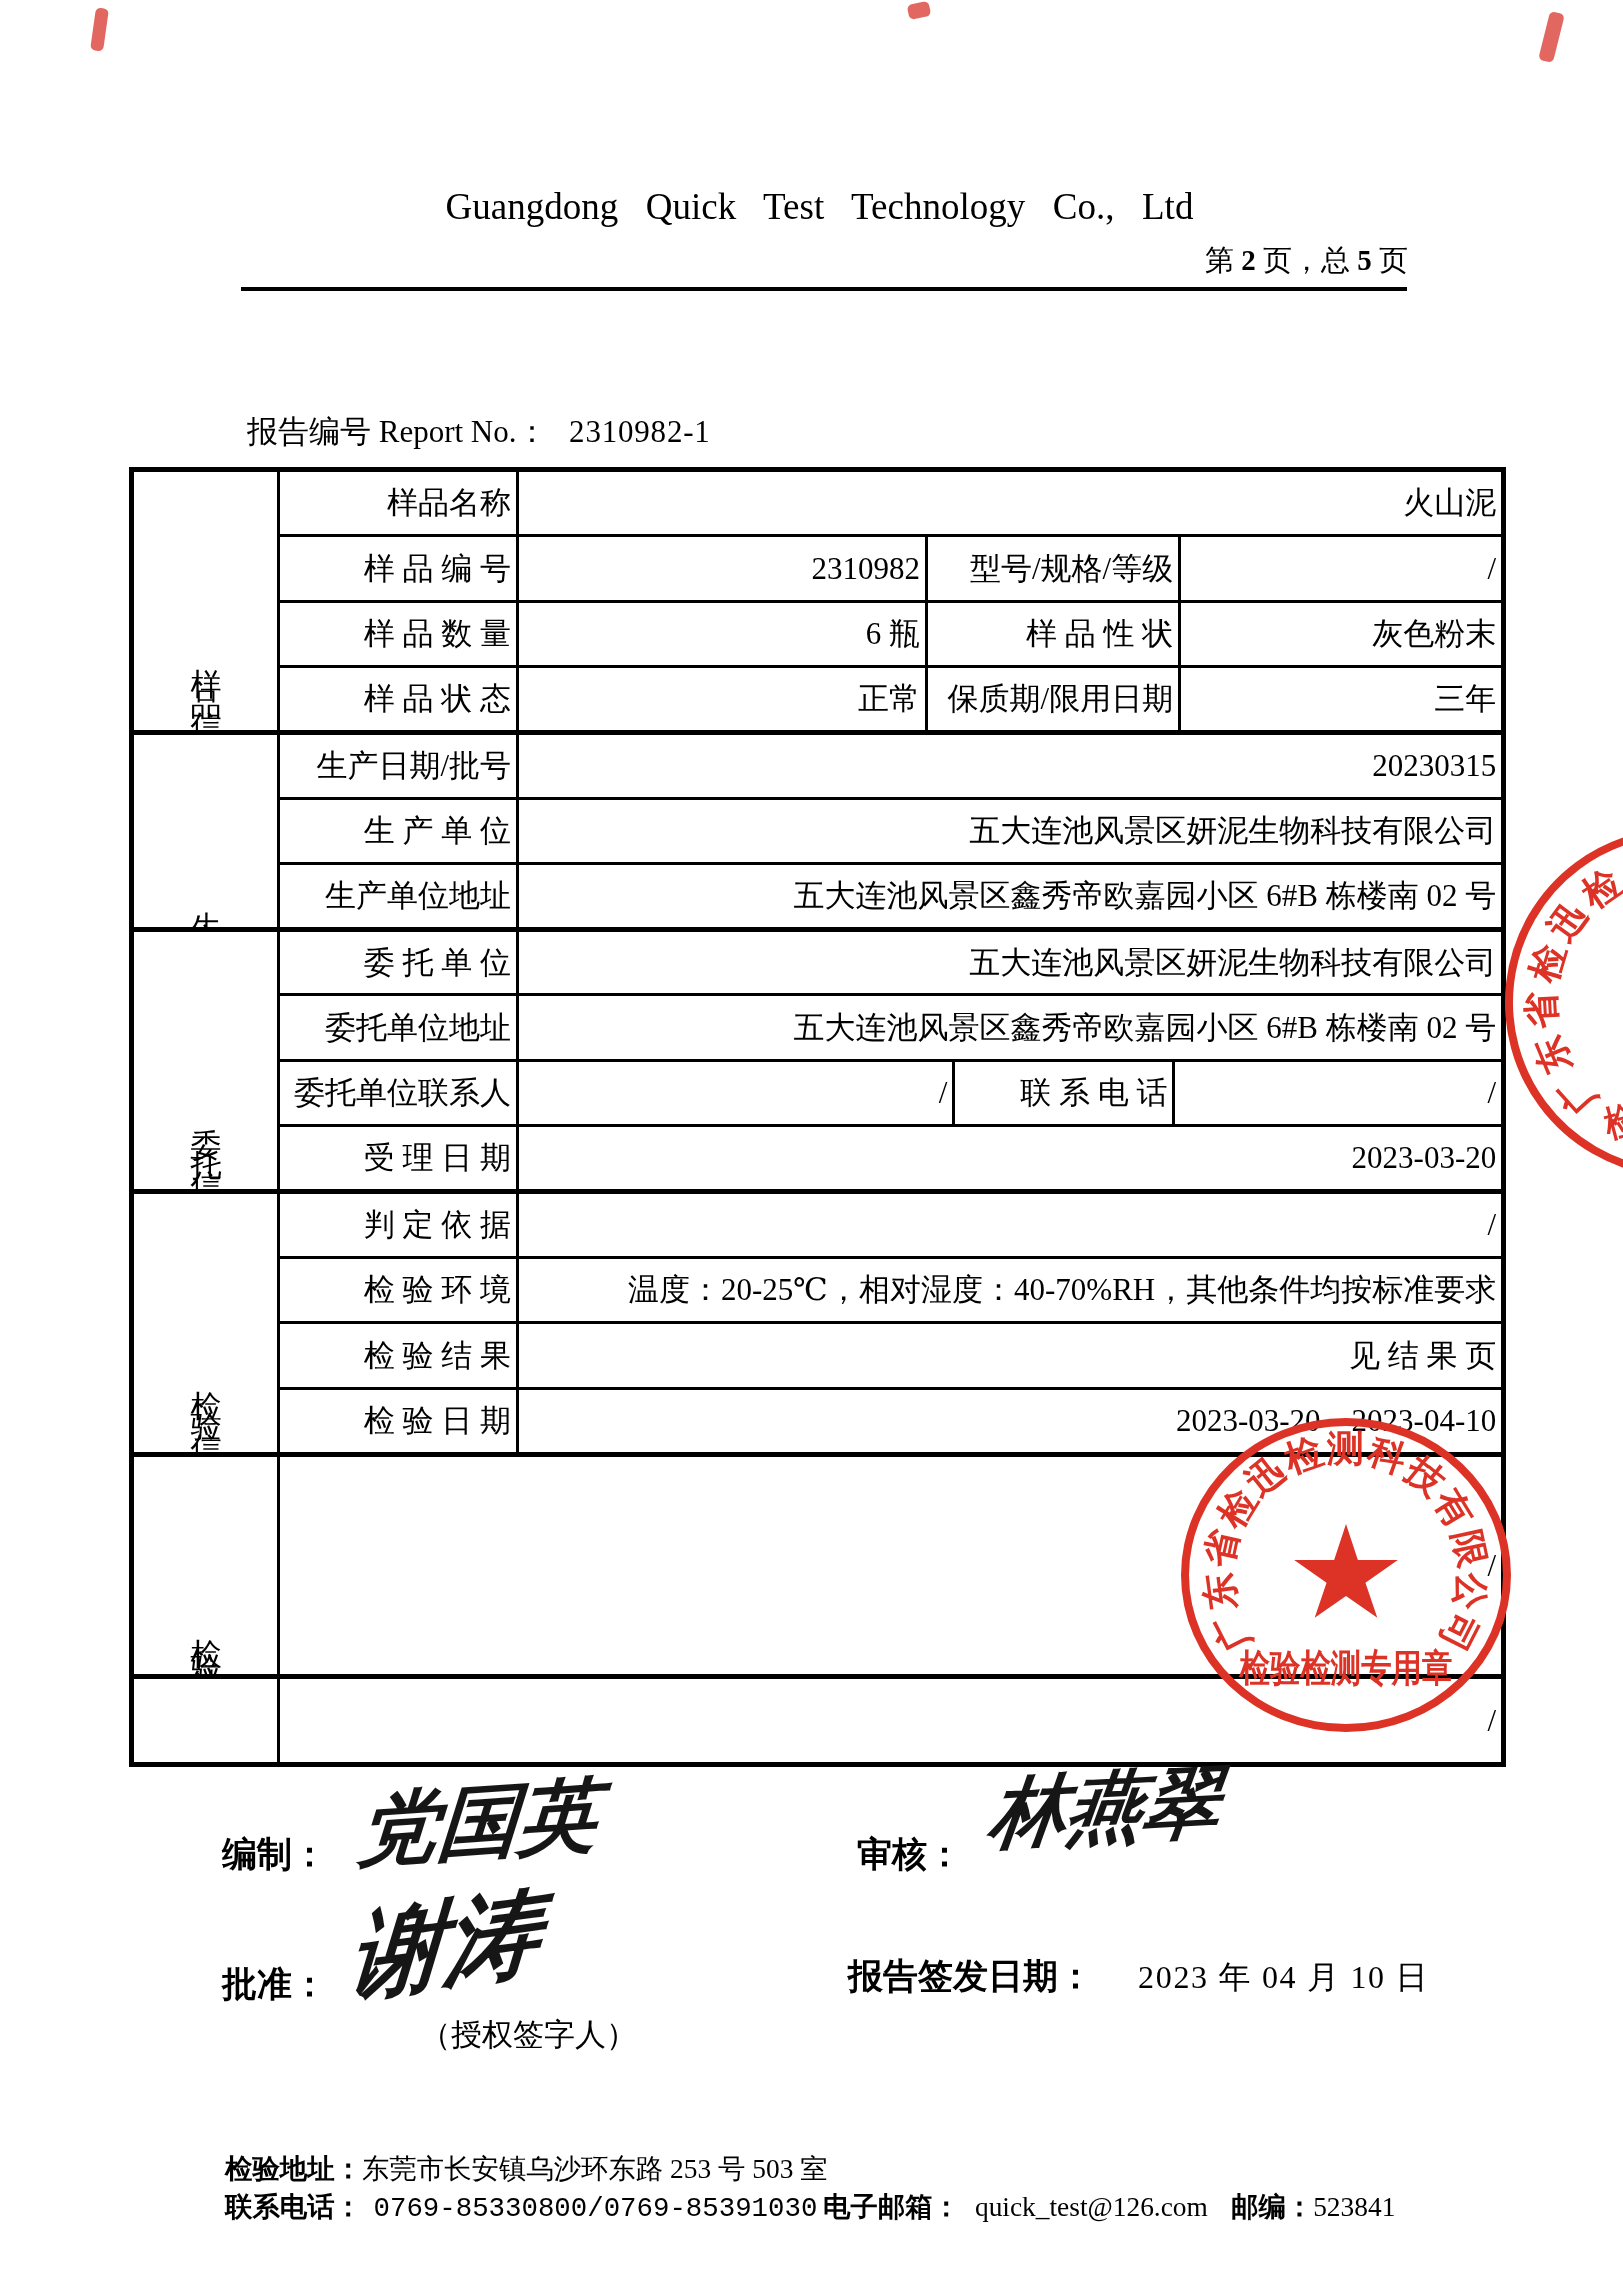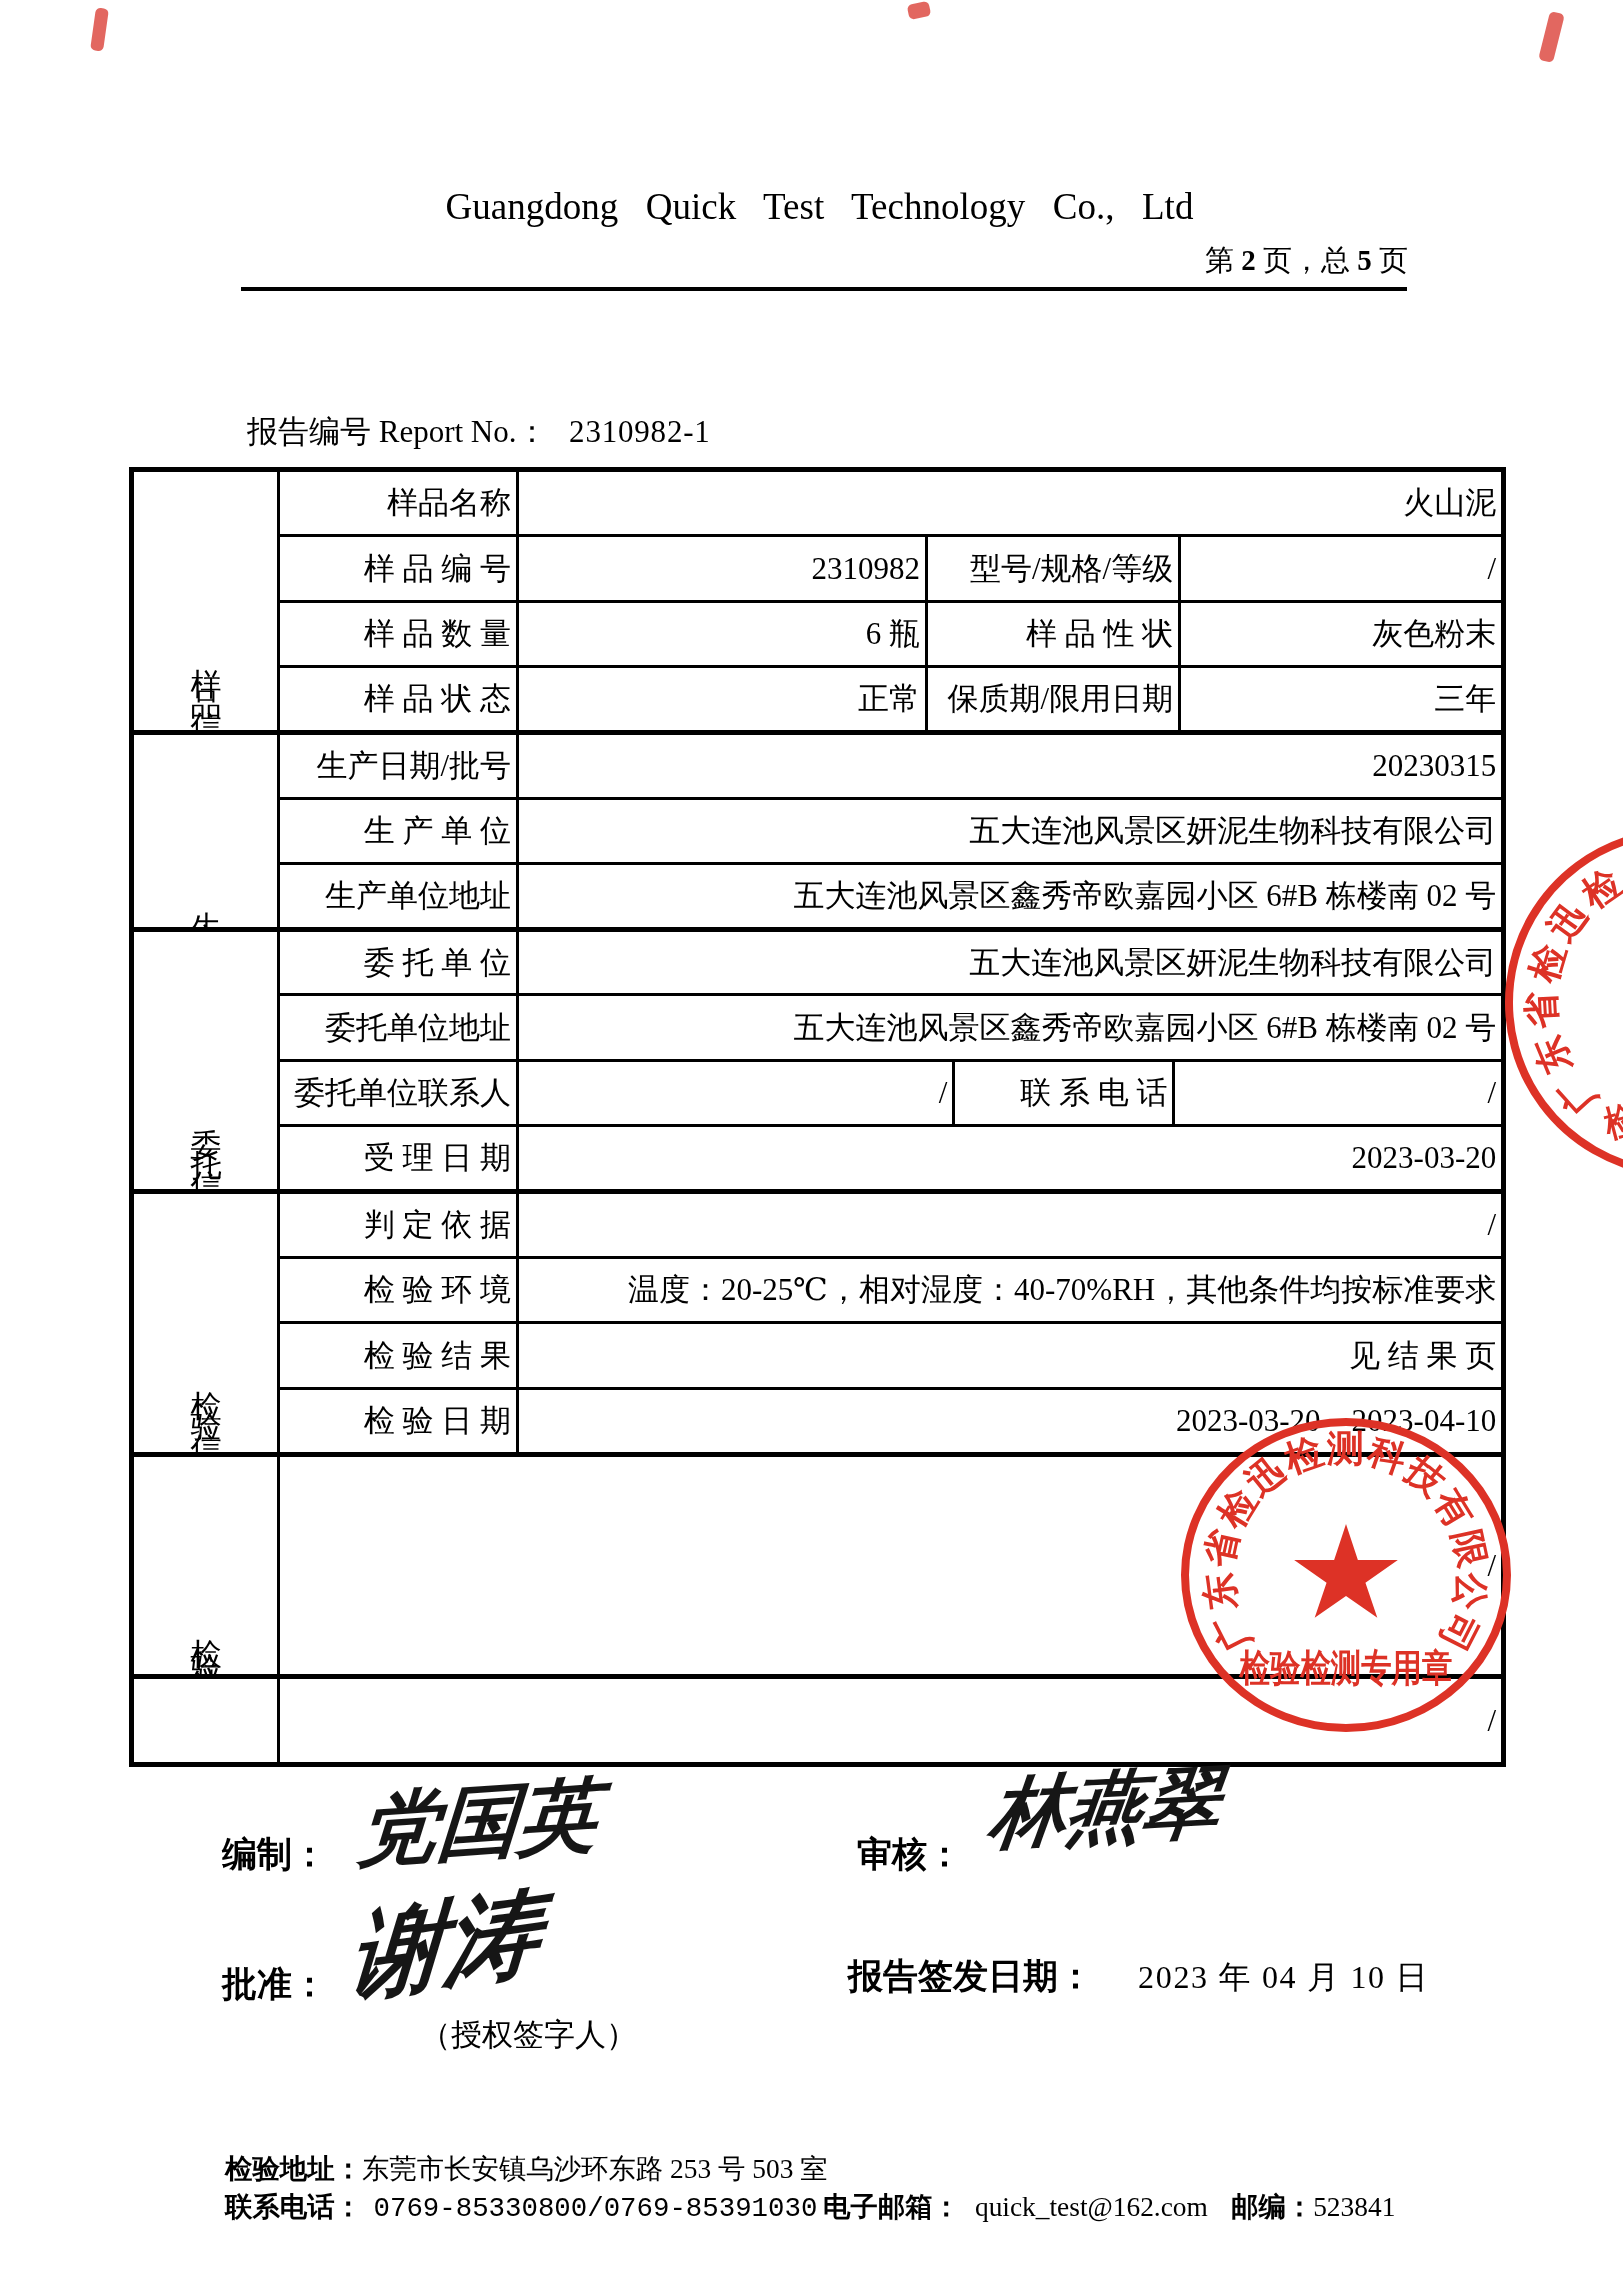--- a/index.html
+++ b/index.html
@@ -224,20 +224,20 @@
   <div class="siglabel" style="left:848px;top:1953px;">报告签发日期：</div>
   <div class="siglabel issue-val" style="left:1138px;top:1956px;font-size:32px;">2023 年 04 月 10 日</div>
 
   <div class="foot" style="left:225px;top:2151px;">
     <b>检验地址：</b><span>东莞市长安镇乌沙环东路 253 号 503 室</span>
   </div>
   <div class="foot" style="left:225px;top:2189px;font-family:Liberation Mono, monospace;">
     <b>联系电话：</b><span class="gap" style="width:11.6px;"></span><span>0769-85330800/0769-85391030</span>
   </div>
   <div class="foot" style="left:823px;top:2189px;">
-    <b>电子邮箱：</b><span class="gap" style="width:15px;"></span><span>quick_test@162.com</span>
+    <b>电子邮箱：</b><span class="gap" style="width:15px;"></span><span>quick_test@126.com</span>
   </div>
   <div class="foot" style="left:1231px;top:2189px;">
     <b>邮编：</b><span>523841</span>
   </div>
 
 </div>
 
 
 </body></html>

